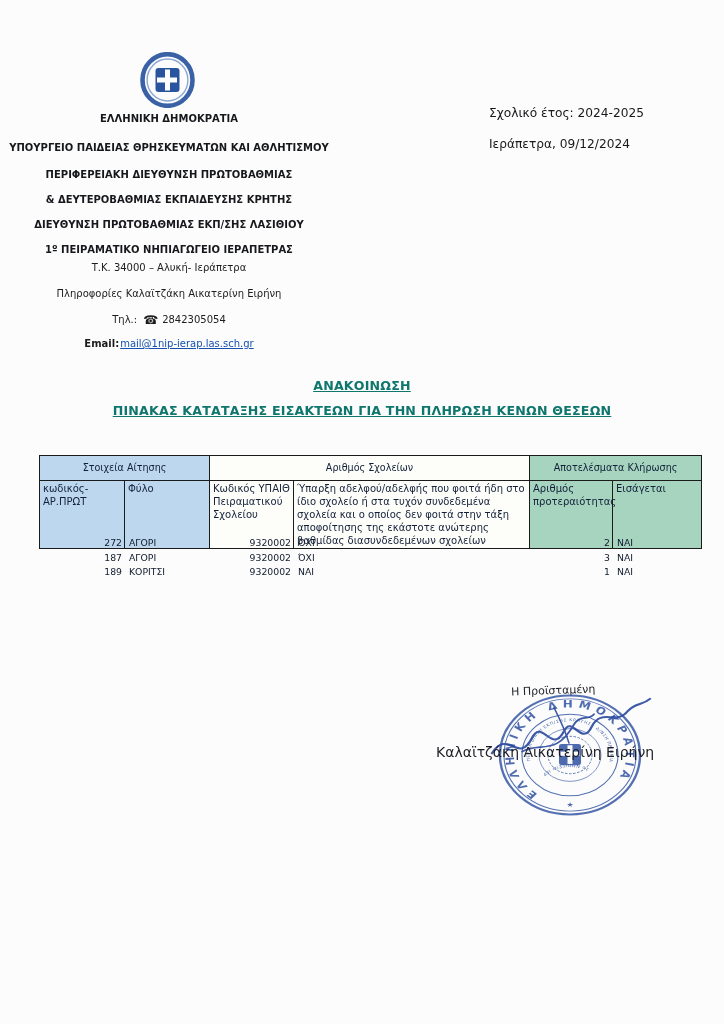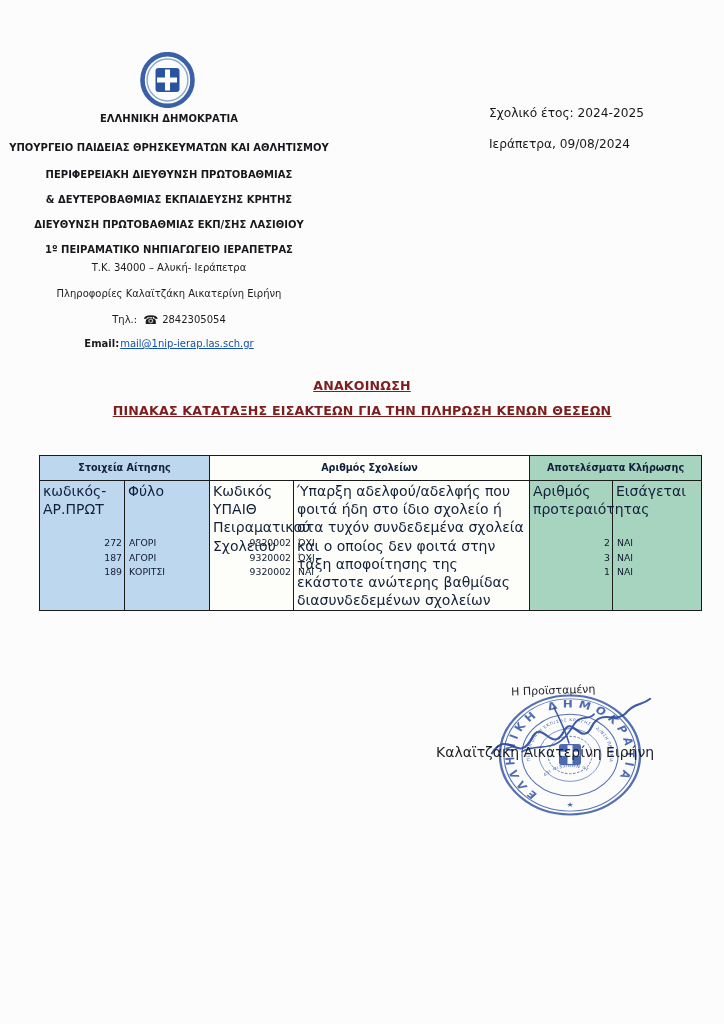--- a/index.html
+++ b/index.html
@@ -12,27 +12,27 @@
   
   .lh-line{position:absolute;left:4px;width:330px;text-align:center;font-size:10px;white-space:nowrap;}
   .lh-bold{font-weight:bold;color:#17181c;}
   .tel-icon{font-size:12px;vertical-align:-1px;padding:0 4px 0 6px;}
   .email-link{color:#1550b0;text-decoration:underline;cursor:pointer;margin-left:1px;}
   .email-lbl{font-weight:bold;}
   
   .hdr-right{position:absolute;left:489px;font-size:12.2px;color:#17181c;white-space:nowrap;}
   
   .doc-title{position:absolute;left:0;width:724px;text-align:center;font-weight:bold;
-    font-size:12.6px;color:#7f1d1d;letter-spacing:.2px;}
+    font-size:12.6px;color:#0f766e;letter-spacing:.2px;}
   .doc-title span{text-decoration:underline;}
   
   .rank-table{position:absolute;left:39px;top:455px;width:662px;border-collapse:collapse;table-layout:fixed;}
   .rank-table th{border:1.4px solid #1b1b1b;font-weight:normal;vertical-align:top;
-    font-size:14px;text-align:left;padding:1px 3px;line-height:1.3;color:#13203a;}
-  .grp-row th{font-weight:bold;text-align:center;vertical-align:middle;font-size:9.6px;height:22px;color:#102038;}
+    font-size:10px;text-align:left;padding:1px 3px;line-height:1.3;color:#13203a;}
+  .grp-row th{font-weight:normal;text-align:center;vertical-align:middle;font-size:9.6px;height:22px;color:#102038;}
   .sub-row th{height:48px;}
   .c-blue{background:#BDD7EE;}
   .c-white{background:#fdfdf9;}
   .c-green{background:#A7D4BF;}
   .th-right{text-align:right;border-radius:11px;}
   
   .data-rows{position:absolute;left:39px;top:536px;display:grid;
     grid-template-columns:85px 85px 84px 236px 83px 89px;
     font-size:9.3px;line-height:14.6px;color:#101a2e;}
   .data-rows .num{text-align:right;padding-right:2px;}
@@ -70,21 +70,21 @@
     <div class="lh-line" style="top:313px">
       <span>Τηλ.:</span><span class="tel-icon">☎</span><span>2842305054</span>
     </div>
     <div class="lh-line" style="top:338px">
       <span class="email-lbl">Email:</span><a class="email-link">mail@1nip-ierap.las.sch.gr</a>
     </div>
   </div>
 
   <div>
     <div class="hdr-right" style="top:106px">Σχολικό έτος:  2024-2025</div>
-    <div class="hdr-right" style="top:137px">Ιεράπετρα, 09/08/2024</div>
+    <div class="hdr-right" style="top:137px">Ιεράπετρα, 09/12/2024</div>
   </div>
 
   <div class="doc-title" style="top:378px"><span>ΑΝΑΚΟΙΝΩΣΗ</span></div>
   <div class="doc-title" style="top:403px"><span>ΠΙΝΑΚΑΣ ΚΑΤΑΤΑΞΗΣ ΕΙΣΑΚΤΕΩΝ ΓΙΑ ΤΗΝ ΠΛΗΡΩΣΗ ΚΕΝΩΝ ΘΕΣΕΩΝ</span></div>
 
   <table class="rank-table">
     <colgroup>
       <col style="width:85px">
         <col style="width:85px">
         <col style="width:84px">

